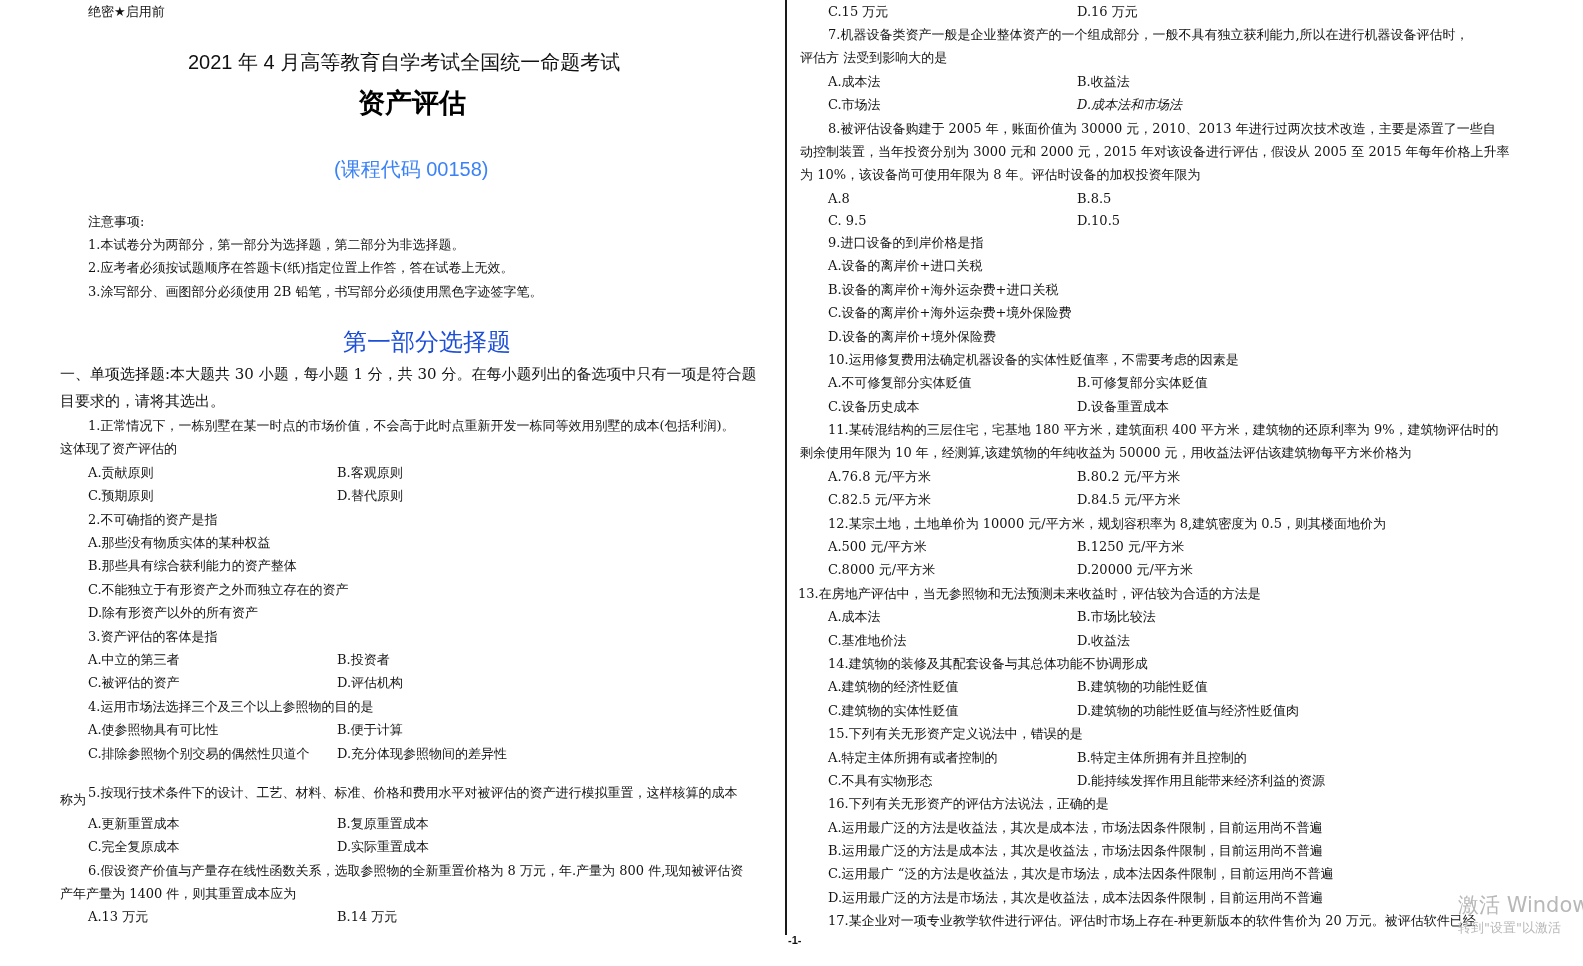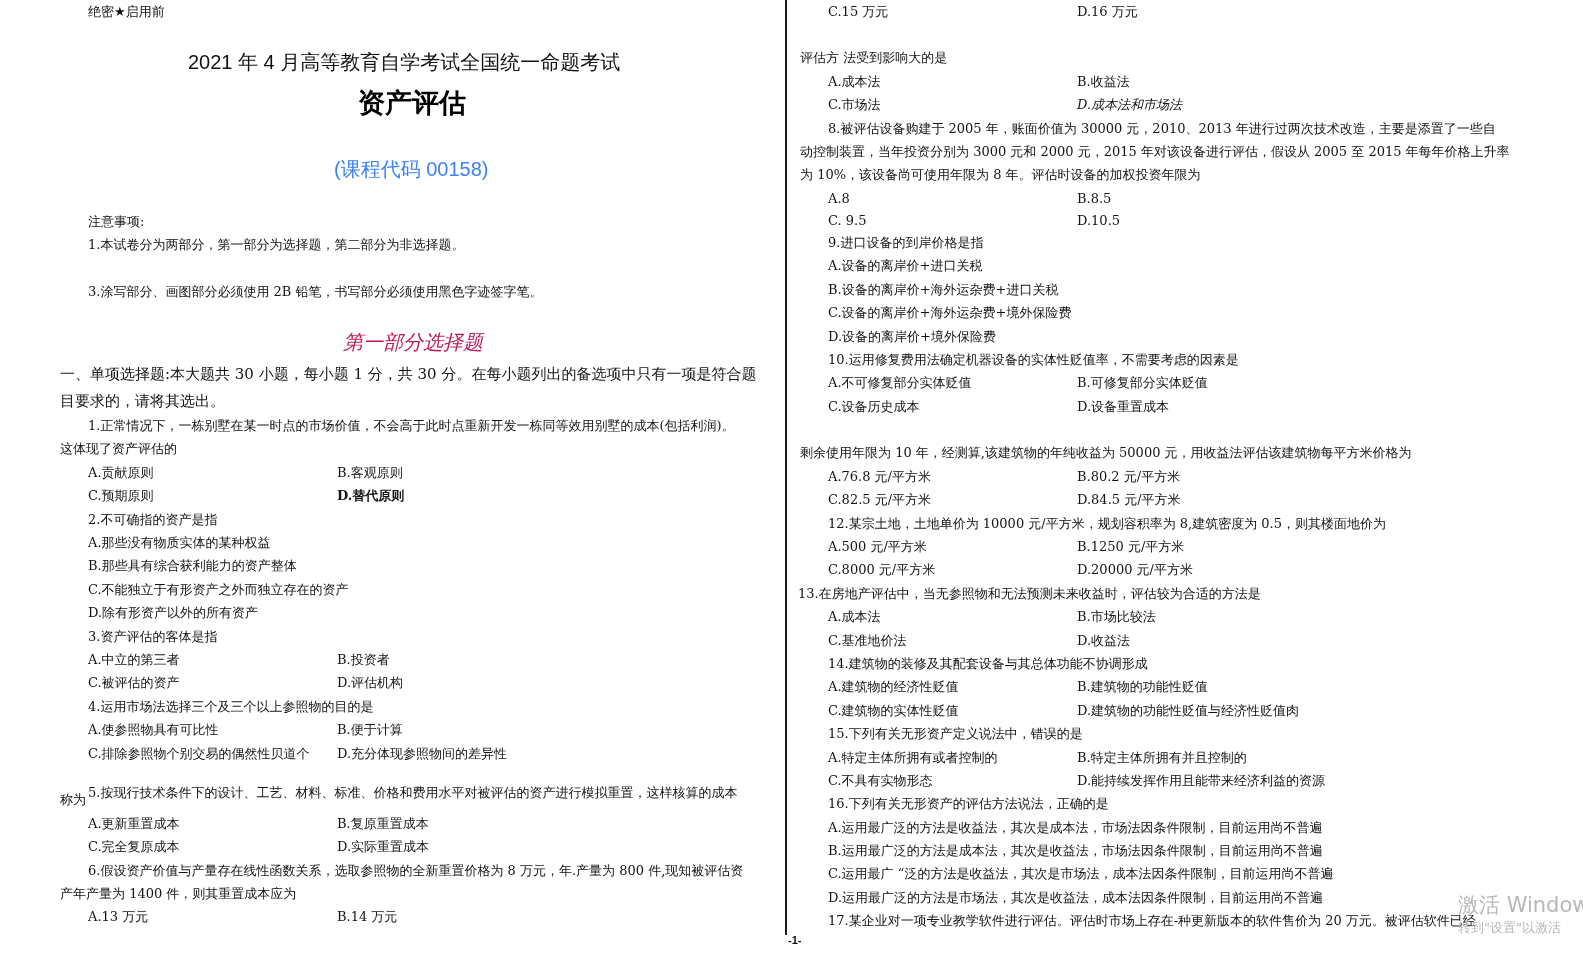--- a/index.html
+++ b/index.html
@@ -12,21 +12,21 @@
   .line {
     position: absolute; white-space: nowrap;
     font-size: 13px; line-height: 16px; color: #141414;
     letter-spacing: 0px;
   }
   .sans { font-family: "Liberation Sans", "DejaVu Sans", sans-serif; }
   .head-label { font-size: 13px; }
   .exam-title { font-size: 20px; line-height: 24px; font-family: "Liberation Sans", "DejaVu Sans", sans-serif; color:#111; }
   .subject { font-size: 27px; line-height: 32px; font-weight: bold; font-family: "DejaVu Sans", sans-serif; color:#000; }
   .course-code { font-size: 20px; line-height: 24px; font-family: "Liberation Sans", "DejaVu Sans", sans-serif; color:#3b82f6; }
-  .section-title { font-size: 20px; line-height: 24px; color:#be185d;font-style:italic; }
+  .section-title { font-size: 24px; line-height: 24px; color:#1d4ed8; }
   .instr-big { font-size: 15px; line-height: 18px; }
   .divider {
     position: absolute; left: 785px; top: 0; width: 1.5px; height: 935px; background: #1a1a1a;
   }
   .page-num { position: absolute; left: 788px; top: 934px; font-size: 11px; font-weight: bold; font-family: "Liberation Sans", sans-serif; color:#111; }
   .watermark1 {
     position: absolute; left: 1458px; top: 893px; font-size: 21px; line-height: 24px;
     color: #b8b8b8; white-space: nowrap; font-family: "DejaVu Sans", sans-serif;
   }
   .watermark2 {
@@ -39,32 +39,33 @@
 
 <div class="page">
 
   <div class="line sans head-label" style="left:88px;top:4px;">绝密★启用前</div>
   <div class="line exam-title" style="left:188px;top:50px;">2021 年 4 月高等教育自学考试全国统一命题考试</div>
   <div class="line subject" style="left:358px;top:87px;">资产评估</div>
   <div class="line course-code" style="left:334px;top:157px;">(课程代码 00158)</div>
 
   <div class="line" style="left:88px;top:214px;">注意事项:</div>
   <div class="line" style="left:88px;top:237px;">1.本试卷分为两部分，第一部分为选择题，第二部分为非选择题。</div>
+  <div class="line" style="left:88px;top:260px;">2.应考者必须按试题顺序在答题卡(纸)指定位置上作答，答在试卷上无效。</div>
   <div class="line" style="left:88px;top:284px;">3.涂写部分、画图部分必须使用 2B 铅笔，书写部分必须使用黑色字迹签字笔。</div>
 
   <div class="line section-title" style="left:343px;top:330px;">第一部分选择题</div>
   <div class="line instr-big" style="left:60px;top:365px;">一、单项选择题:本大题共 30 小题，每小题 1 分，共 30 分。在每小题列出的备选项中只有一项是符合题</div>
   <div class="line instr-big" style="left:60px;top:392px;">目要求的，请将其选出。</div>
 
   <div class="line" style="left:88px;top:418px;">1.正常情况下，一栋别墅在某一时点的市场价值，不会高于此时点重新开发一栋同等效用别墅的成本(包括利润)。</div>
   <div class="line" style="left:60px;top:441px;">这体现了资产评估的</div>
   <div class="line" style="left:88px;top:465px;">A.贡献原则</div>
   <div class="line" style="left:337px;top:465px;">B.客观原则</div>
   <div class="line" style="left:88px;top:488px;">C.预期原则</div>
-  <div class="line" style="left:337px;top:488px;font-weight:bold;">D.替代原则</div>
+  <div class="line" style="left:337px;top:488px;">D.替代原则</div>
 
   <div class="line" style="left:88px;top:512px;">2.不可确指的资产是指</div>
   <div class="line" style="left:88px;top:535px;">A.那些没有物质实体的某种权益</div>
   <div class="line" style="left:88px;top:558px;">B.那些具有综合获利能力的资产整体</div>
   <div class="line" style="left:88px;top:582px;">C.不能独立于有形资产之外而独立存在的资产</div>
   <div class="line" style="left:88px;top:605px;">D.除有形资产以外的所有资产</div>
 
   <div class="line" style="left:88px;top:629px;">3.资产评估的客体是指</div>
   <div class="line" style="left:88px;top:652px;">A.中立的第三者</div>
   <div class="line" style="left:337px;top:652px;">B.投资者</div>
@@ -87,20 +88,21 @@
   <div class="line" style="left:88px;top:863px;">6.假设资产价值与产量存在线性函数关系，选取参照物的全新重置价格为 8 万元，年.产量为 800 件,现知被评估资</div>
   <div class="line" style="left:60px;top:886px;">产年产量为 1400  件，则其重置成本应为</div>
   <div class="line" style="left:88px;top:909px;">A.13 万元</div>
   <div class="line" style="left:337px;top:909px;">B.14 万元</div>
 
   <div class="divider"></div>
 
   <div class="line" style="left:828px;top:4px;">C.15  万元</div>
   <div class="line" style="left:1077px;top:4px;">D.16 万元</div>
 
+  <div class="line" style="left:828px;top:27px;">7.机器设备类资产一般是企业整体资产的一个组成部分，一般不具有独立获利能力,所以在进行机器设备评估时，</div>
   <div class="line" style="left:800px;top:50px;">评估方  法受到影响大的是</div>
   <div class="line" style="left:828px;top:74px;">A.成本法</div>
   <div class="line" style="left:1077px;top:74px;">B.收益法</div>
   <div class="line" style="left:828px;top:97px;">C.市场法</div>
   <div class="line" style="left:1077px;top:97px;font-style:italic;">D.成本法和市场法</div>
 
   <div class="line" style="left:828px;top:121px;">8.被评估设备购建于 2005 年，账面价值为 30000 元，2010、2013  年进行过两次技术改造，主要是添置了一些自</div>
   <div class="line" style="left:800px;top:144px;">动控制装置，当年投资分别为 3000 元和 2000 元，2015 年对该设备进行评估，假设从 2005 至 2015 年每年价格上升率</div>
   <div class="line" style="left:800px;top:167px;">为 10%，该设备尚可使用年限为 8 年。评估时设备的加权投资年限为</div>
   <div class="line" style="left:828px;top:191px;">A.8</div>
@@ -113,20 +115,21 @@
   <div class="line" style="left:828px;top:282px;">B.设备的离岸价+海外运杂费+进口关税</div>
   <div class="line" style="left:828px;top:305px;">C.设备的离岸价+海外运杂费+境外保险费</div>
   <div class="line" style="left:828px;top:329px;">D.设备的离岸价+境外保险费</div>
 
   <div class="line" style="left:828px;top:352px;">10.运用修复费用法确定机器设备的实体性贬值率，不需要考虑的因素是</div>
   <div class="line" style="left:828px;top:375px;">A.不可修复部分实体贬值</div>
   <div class="line" style="left:1077px;top:375px;">B.可修复部分实体贬值</div>
   <div class="line" style="left:828px;top:399px;">C.设备历史成本</div>
   <div class="line" style="left:1077px;top:399px;">D.设备重置成本</div>
 
+  <div class="line" style="left:828px;top:422px;">11.某砖混结构的三层住宅，宅基地 180 平方米，建筑面积 400 平方米，建筑物的还原利率为 9%，建筑物评估时的</div>
   <div class="line" style="left:800px;top:445px;">剩余使用年限为 10 年，经测算,该建筑物的年纯收益为 50000 元，用收益法评估该建筑物每平方米价格为</div>
   <div class="line" style="left:828px;top:469px;">A.76.8 元/平方米</div>
   <div class="line" style="left:1077px;top:469px;">B.80.2 元/平方米</div>
   <div class="line" style="left:828px;top:492px;">C.82.5  元/平方米</div>
   <div class="line" style="left:1077px;top:492px;">D.84.5 元/平方米</div>
 
   <div class="line" style="left:828px;top:516px;">12.某宗土地，土地单价为 10000 元/平方米，规划容积率为 8,建筑密度为 0.5，则其楼面地价为</div>
   <div class="line" style="left:828px;top:539px;">A.500  元/平方米</div>
   <div class="line" style="left:1077px;top:539px;">B.1250 元/平方米</div>
   <div class="line" style="left:828px;top:562px;">C.8000  元/平方米</div>

